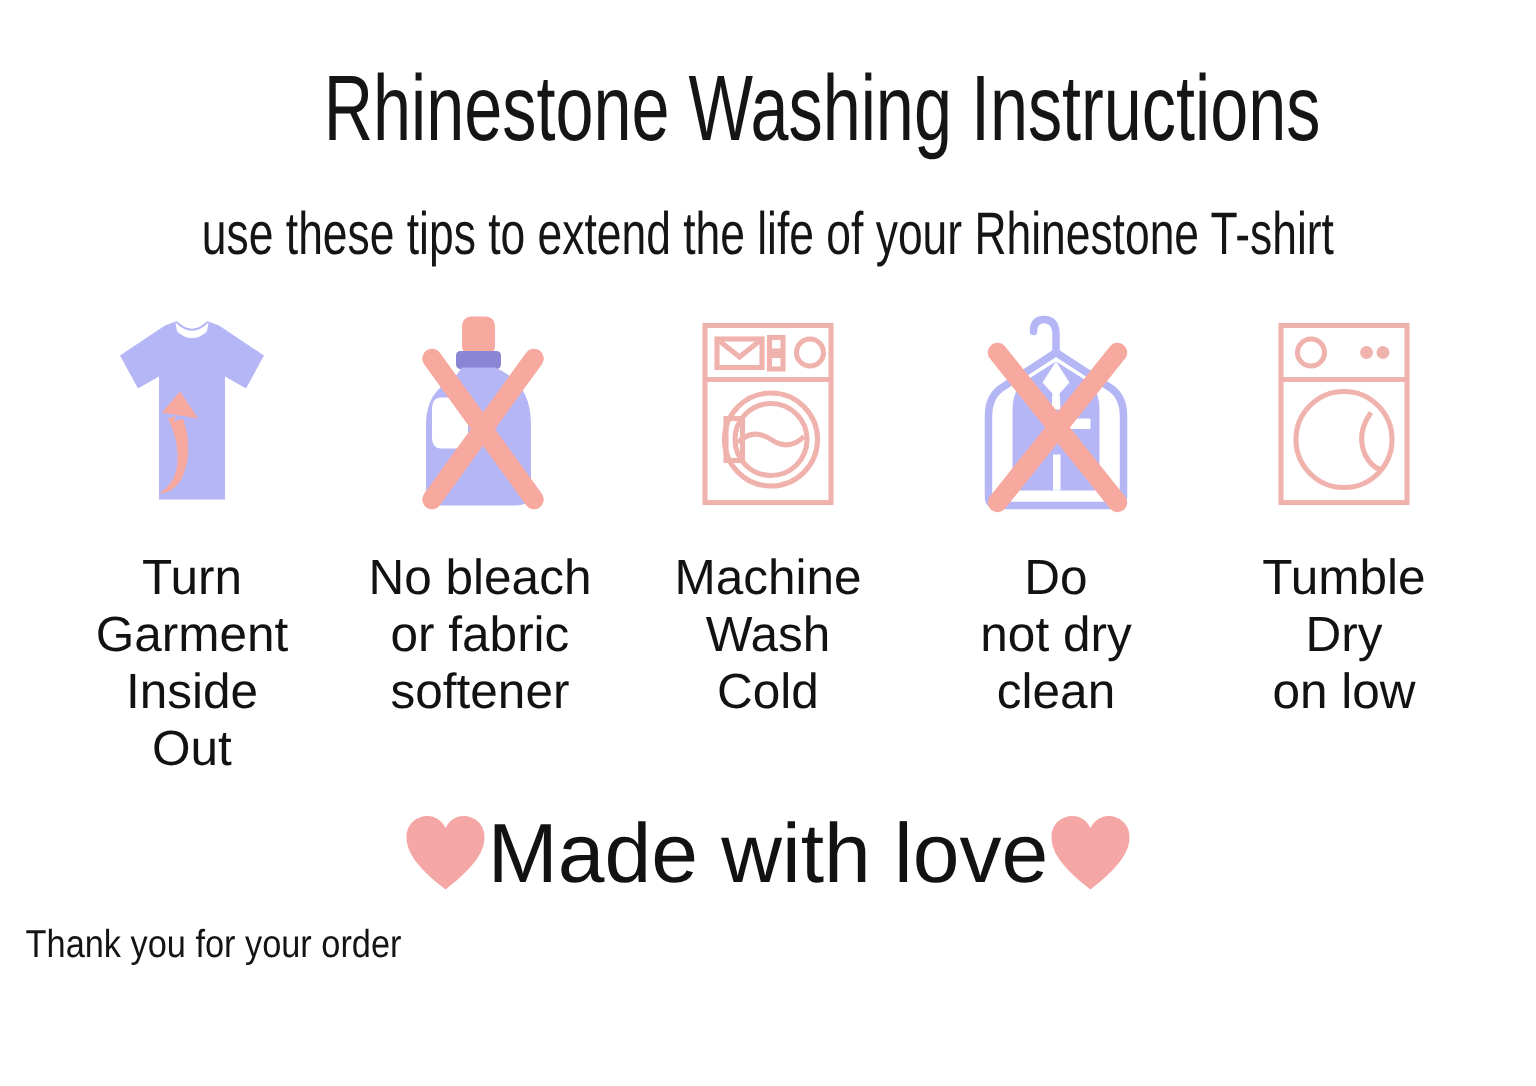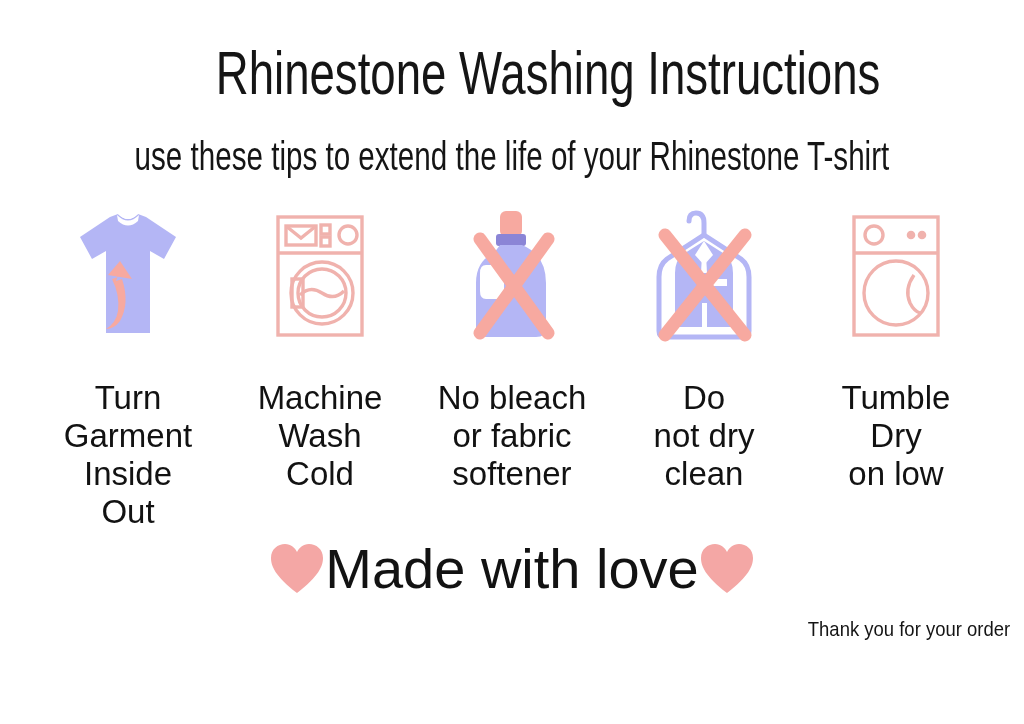--- a/index.html
+++ b/index.html
@@ -85,21 +85,21 @@
   .icon-wrap {
     width: 120px;
     height: 140px;
     display: flex;
     align-items: center;
     justify-content: center;
   }
   .icon-wrap svg { display: block; }
 
   .caption {
-    margin-top: 33px;
+    margin-top: 20px;
     text-align: center;
     font-family: "Liberation Sans", sans-serif;
     font-size: 33px;
     line-height: 38px;
     font-weight: 400;
     color: #121212;
     white-space: pre-line;
   }
 
   
@@ -120,23 +120,23 @@
     color: #121212;
     white-space: nowrap;
   }
   .heart { display: block; }
 
   .thanks {
     position: absolute;
     left: 0;
     top: 612px;
     width: 1024px;
-    text-align: right;
-    font-family: "Liberation Sans", sans-serif;
-    font-size: 21px;
+    text-align: left;
+    font-family: "Liberation Sans", sans-serif;
+    font-size: 26px;
     line-height: 34px;
     font-weight: 400;
     color: #141414;
     white-space: nowrap;
   }
   .thanks > span {
     display: inline-block;
     transform: scaleX(0.88);
     transform-origin: center;
   }
@@ -170,70 +170,70 @@
         </svg>
       </div>
       <div class="caption">Turn
 Garment
 Inside
 Out</div>
     </div>
 
     <div class="col">
       <div class="icon-wrap">
-        <svg width="96" height="130" viewBox="0 0 96 130" aria-hidden="true">
-          <g fill="none" stroke="#f0b2ad" stroke-width="3.4">
-
-            <rect x="6" y="6" width="84" height="118"></rect>
-
-            <line x1="6" y1="42" x2="90" y2="42"></line>
-
-            <rect x="14" y="15" width="30" height="19"></rect>
-            <path d="M14 15 L29 27 L44 15"></path>
-
-            <rect x="49" y="14" width="9" height="9"></rect>
-            <rect x="49" y="26" width="9" height="9"></rect>
-
-            <circle cx="76" cy="24" r="9"></circle>
-
-            <circle cx="50" cy="82" r="31"></circle>
-            <circle cx="50" cy="82" r="24"></circle>
-
-            <rect x="20" y="68" width="11" height="28"></rect>
-
-            <path d="M28 84 Q38 74 50 82 Q62 90 72 80"></path>
-          </g>
-        </svg>
-      </div>
-      <div class="caption">Machine
-Wash
-Cold</div>
-    </div>
-
-    <div class="col">
-      <div class="icon-wrap">
         <svg width="104" height="134" viewBox="0 0 104 134" aria-hidden="true">
 
           <rect x="40" y="2" width="22" height="26" rx="6" fill="#f7a9a0"></rect>
 
           <rect x="36" y="25" width="30" height="12" rx="3" fill="#8b85d6"></rect>
 
           <path d="M40 36 L62 36 Q86 46 86 74 L86 118 Q86 128 76 128 L26 128 Q16 128 16 118 L16 74 Q16 52 34 44 Z" fill="#b4b6f5"></path>
 
           <path d="M26 56 L38 56 Q44 56 44 64 L44 82 Q44 90 38 90 L26 90 Q20 90 20 82 L20 64 Q20 56 26 56 Z" fill="#ffffff"></path>
 
           <g stroke="#f7a9a0" stroke-width="13" stroke-linecap="round">
             <line x1="20" y1="30" x2="88" y2="124"></line>
             <line x1="88" y1="30" x2="20" y2="124"></line>
           </g>
         </svg>
       </div>
       <div class="caption">No bleach
 or fabric
 softener</div>
+    </div>
+
+    <div class="col">
+      <div class="icon-wrap">
+        <svg width="96" height="130" viewBox="0 0 96 130" aria-hidden="true">
+          <g fill="none" stroke="#f0b2ad" stroke-width="3.4">
+
+            <rect x="6" y="6" width="84" height="118"></rect>
+
+            <line x1="6" y1="42" x2="90" y2="42"></line>
+
+            <rect x="14" y="15" width="30" height="19"></rect>
+            <path d="M14 15 L29 27 L44 15"></path>
+
+            <rect x="49" y="14" width="9" height="9"></rect>
+            <rect x="49" y="26" width="9" height="9"></rect>
+
+            <circle cx="76" cy="24" r="9"></circle>
+
+            <circle cx="50" cy="82" r="31"></circle>
+            <circle cx="50" cy="82" r="24"></circle>
+
+            <rect x="20" y="68" width="11" height="28"></rect>
+
+            <path d="M28 84 Q38 74 50 82 Q62 90 72 80"></path>
+          </g>
+        </svg>
+      </div>
+      <div class="caption">Machine
+Wash
+Cold</div>
     </div>
 
     <div class="col">
       <div class="icon-wrap">
         <svg width="110" height="138" viewBox="0 0 110 138" aria-hidden="true">
 
           <path d="M55 28 L55 16 Q55 6 47 6 Q40 6 40 14" fill="none" stroke="#b4b6f5" stroke-width="5" stroke-linecap="round"></path>
 
           <path d="M55 28 L92 52 Q100 58 100 70 L100 124 Q100 130 94 130 L16 130 Q10 130 10 124 L10 70 Q10 58 18 52 Z" fill="none" stroke="#b4b6f5" stroke-width="5"></path>
 

